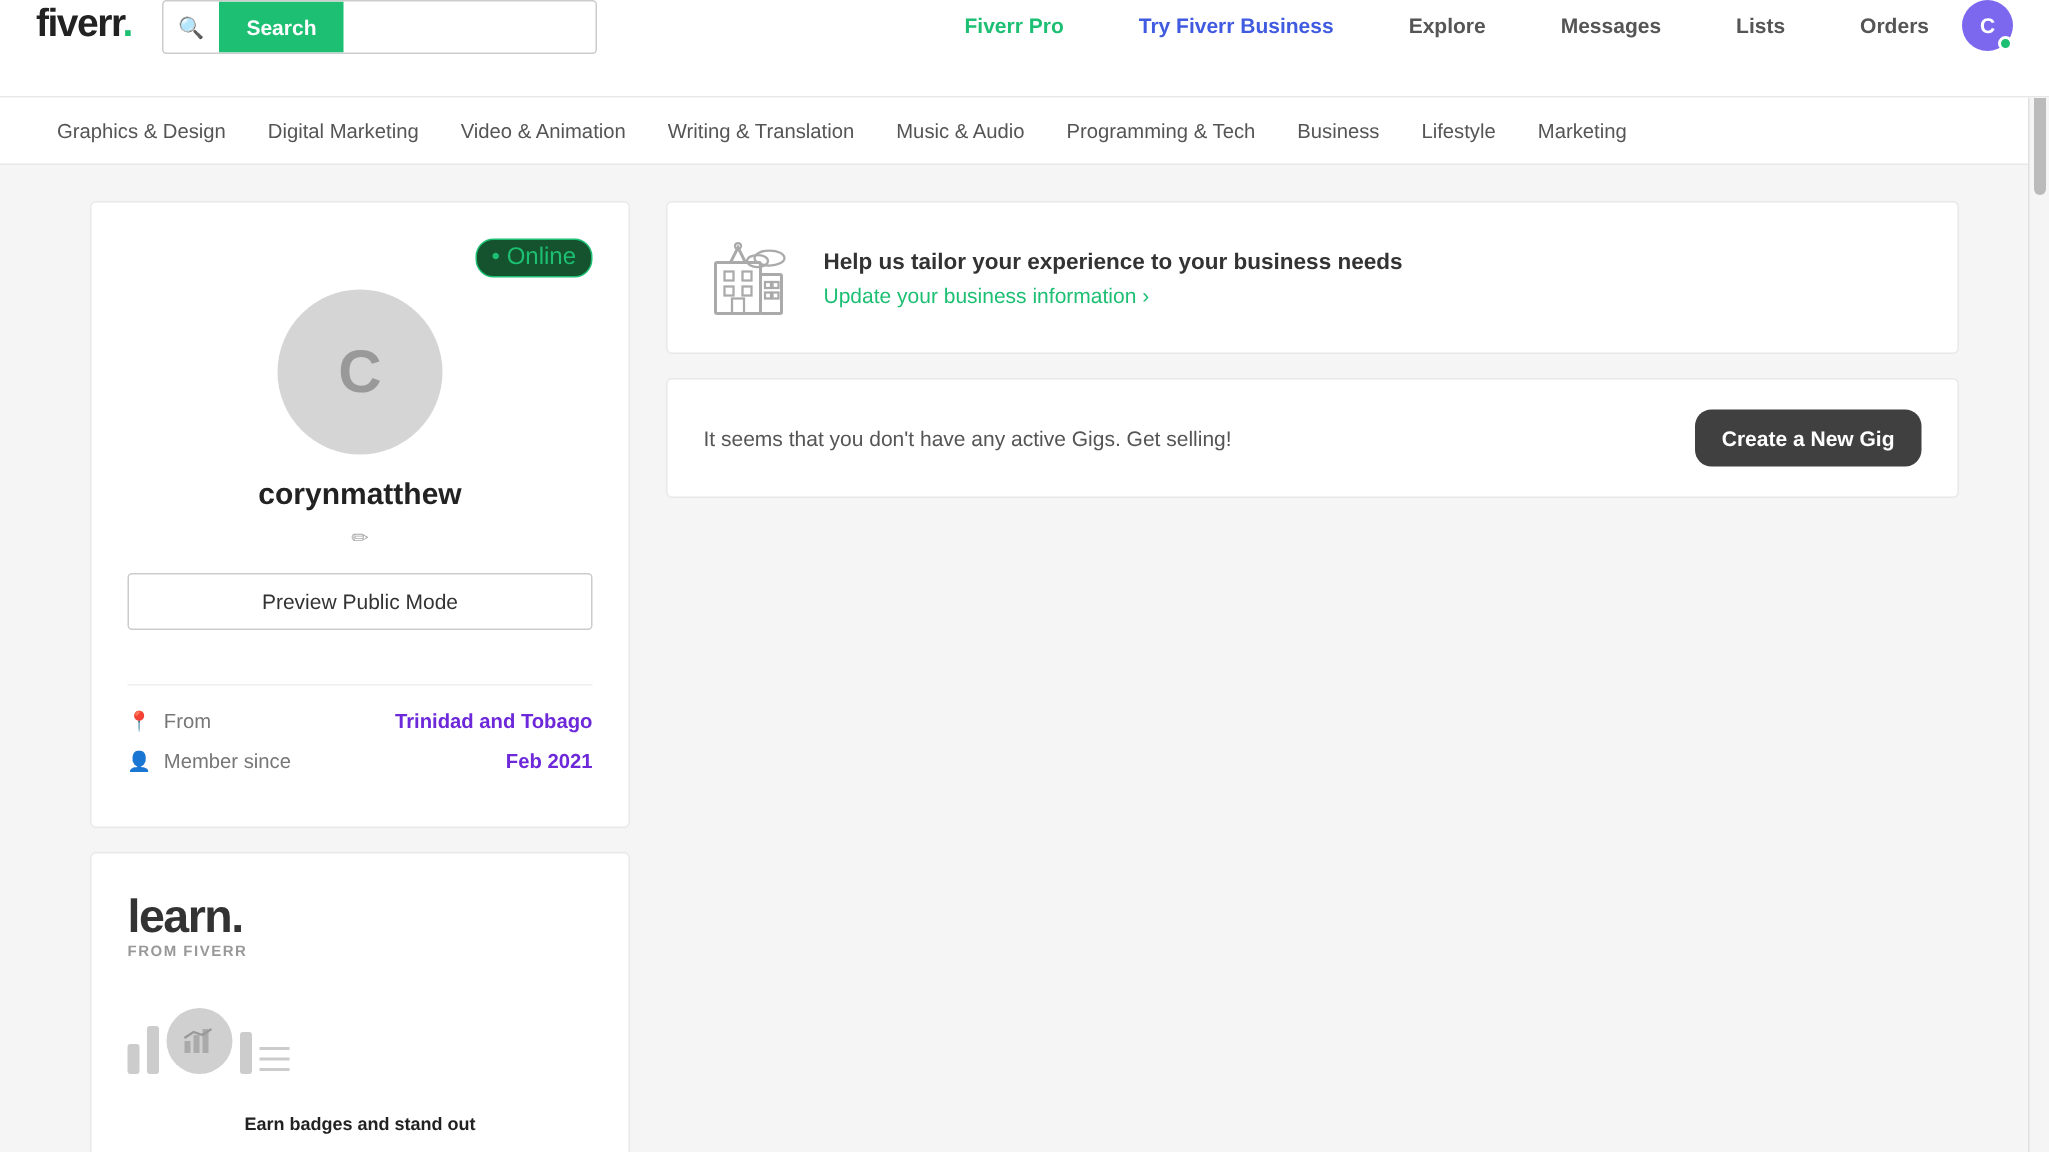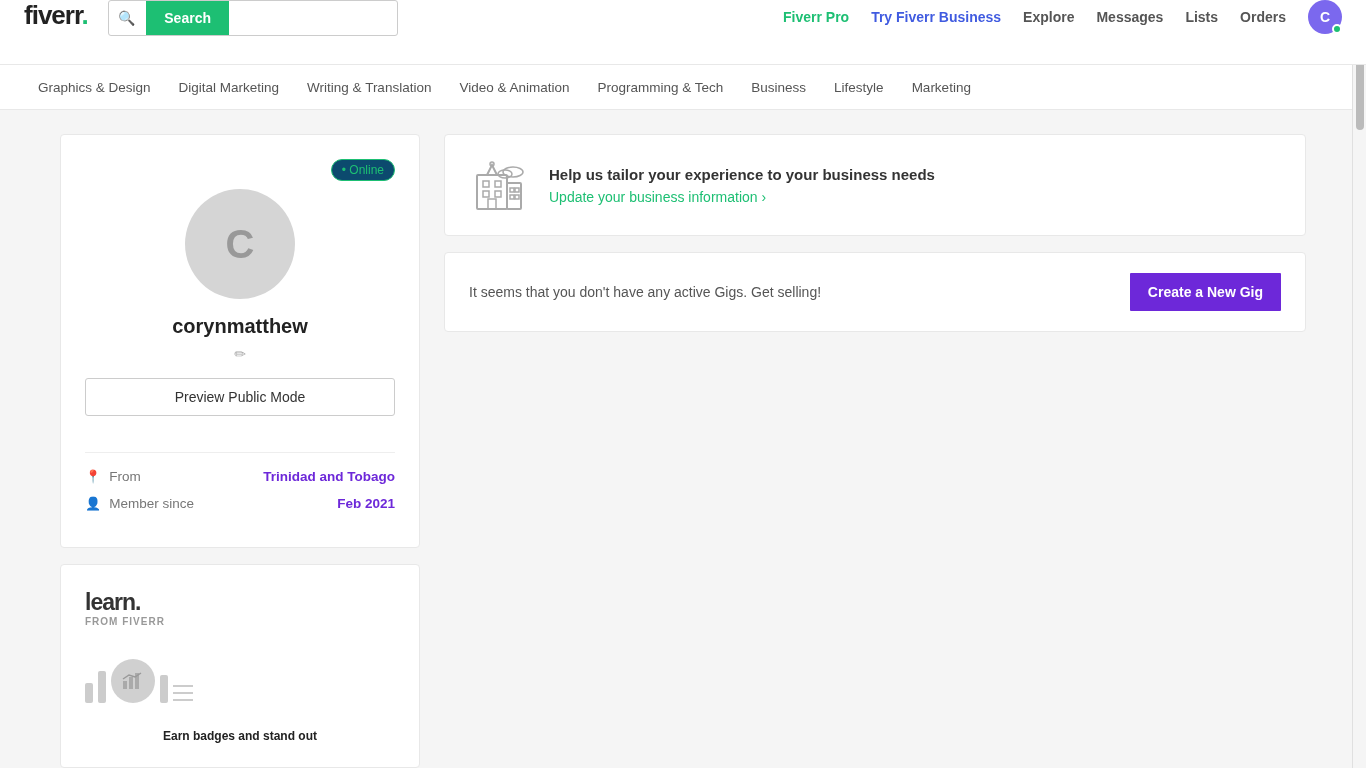--- a/index.html
+++ b/index.html
@@ -60,20 +60,21 @@
       display: flex;
       align-items: center;
       gap: 22px;
       margin-left: 20px;
     }
     .nav-link {
       font-size: 14px;
       font-weight: 600;
       text-decoration: none;
       cursor: pointer;
+      margin-left: 28px;
     }
     .nav-link.pro { color: #1dbf73; }
     .nav-link.business { color: #405be0; }
     .nav-link.plain { color: #555; }
     .avatar {
       width: 34px;
       height: 34px;
       border-radius: 50%;
       background: #7b68ee;
       display: flex;
@@ -146,25 +147,25 @@
       padding: 24px;
     }
     .profile-top {
       display: flex;
       flex-direction: column;
       align-items: center;
       padding-bottom: 20px;
     }
     .online-badge {
       align-self: flex-end;
-      background: #0c4a6e;
+      background: #14532d;
       border: 1px solid #1dbf73;
       border-radius: 12px;
       padding: 3px 10px;
-      font-size: 12px;
+      font-size: 16px;
       color: #1dbf73;
       margin-bottom: 8px;
     }
     .profile-avatar {
       width: 110px;
       height: 110px;
       border-radius: 50%;
       background: #d5d5d5;
       display: flex;
       align-items: center;
@@ -258,43 +259,43 @@
       display: flex;
       align-items: center;
       justify-content: space-between;
       gap: 16px;
     }
     .gig-text {
       font-size: 14px;
       color: #555;
     }
     .create-gig-btn {
-      background: #6d28d9;
+      background: #404040;
       color: #fff;
       border: none;
-      border-radius: 1px;
+      border-radius: 11px;
       padding: 11px 18px;
       font-size: 14px;
       font-weight: 600;
       cursor: pointer;
       white-space: nowrap;
     }
 
     
     .learn-card {
       background: #fff;
       border: 1px solid #e8e8e8;
       border-radius: 4px;
       padding: 24px;
     }
     .learn-logo {
       margin-bottom: 16px;
     }
     .learn-logo .learn-text {
-      font-size: 23px;
+      font-size: 31px;
       font-weight: 900;
       color: #333;
       letter-spacing: -1px;
     }
     .learn-logo .learn-sub {
       font-size: 10px;
       color: #999;
       letter-spacing: 1px;
       font-weight: 600;
     }
@@ -352,22 +353,23 @@
     <div class="avatar">
       <span>C</span>
       <div class="avatar-dot"></div>
     </div>
   </nav>
 </header>
 
 <nav class="nav-bar">
   <div class="nav-bar-item">Graphics &amp; Design</div>
   <div class="nav-bar-item">Digital Marketing</div>
+  <div class="nav-bar-item">Video &amp; Animation</div>
   <div class="nav-bar-item">Writing &amp; Translation</div>
-  <div class="nav-bar-item">Video &amp; Animation</div>
+  <div class="nav-bar-item">Music &amp; Audio</div>
   <div class="nav-bar-item">Programming &amp; Tech</div>
   <div class="nav-bar-item">Business</div>
   <div class="nav-bar-item">Lifestyle</div>
   <div class="nav-bar-item">Marketing</div>
 </nav>
 
 <div class="main">
 
   <div class="left-col">
 

